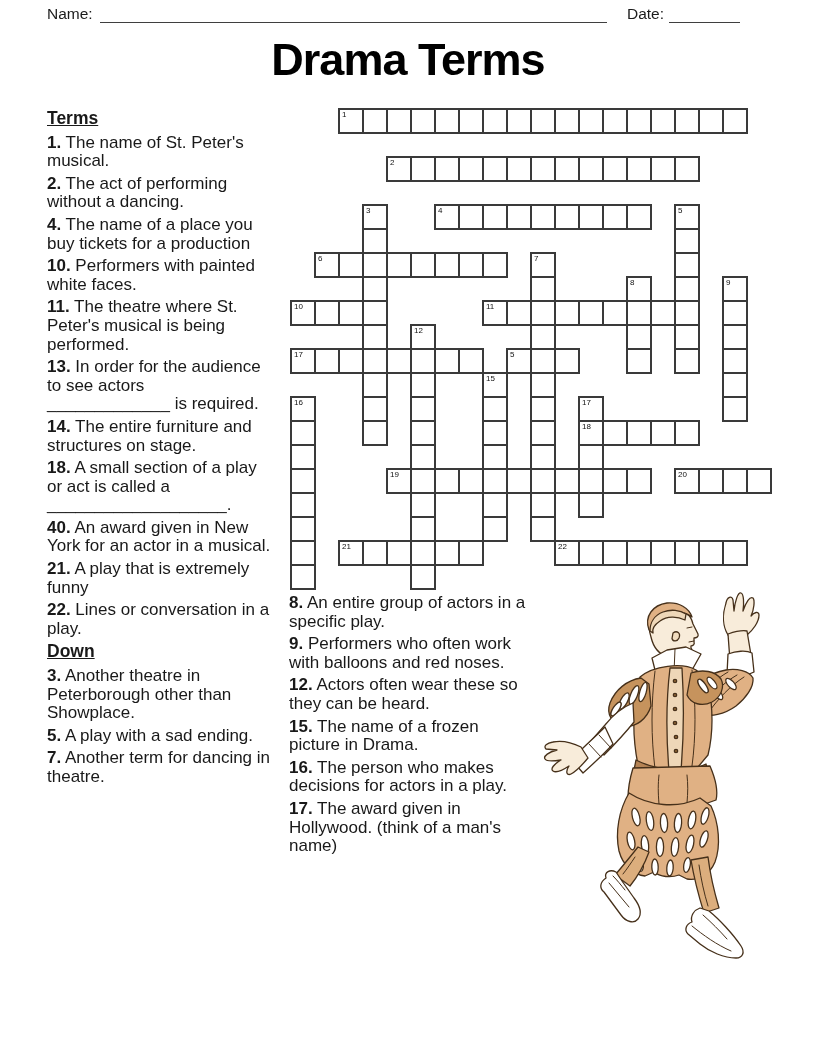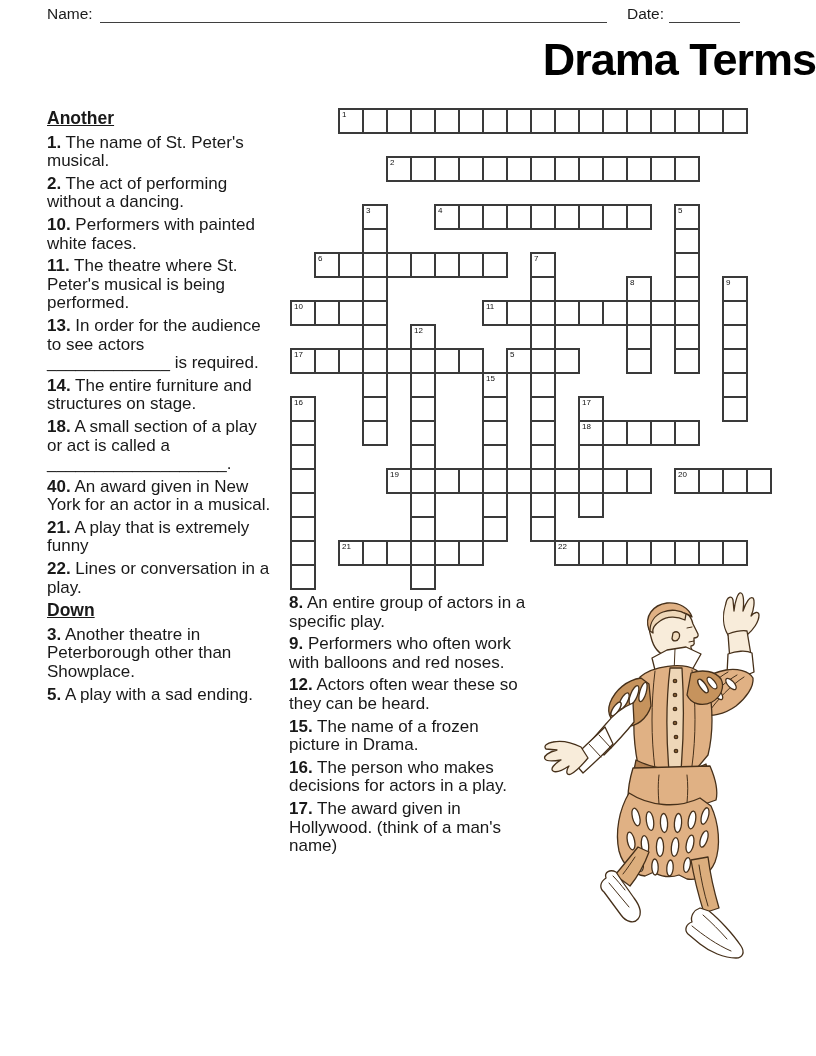--- a/index.html
+++ b/index.html
@@ -8,21 +8,21 @@
 
   
   .hdr-label{position:absolute;font-size:15.5px;color:#1c1c1c;}
   .name-label{left:47px;top:5px;}
   .date-label{left:627px;top:5px;}
   .write-line{position:absolute;height:18px;border-bottom:1.6px solid #3f3f3f;}
   .name-line{left:100px;top:4px;width:507px;}
   .date-line{left:669px;top:4px;width:71px;}
 
   
-  .title{position:absolute;left:0;top:34px;width:100%;text-align:right;
+  .title{position:absolute;left:0;top:34px;width:100%;text-align:center;
          font-size:45px;font-weight:bold;letter-spacing:-1px;color:#000;}
 
   
   .clue-col{position:absolute;font-size:17px;line-height:18.6px;color:#191919;}
   .clues-left{left:47px;top:109px;width:224px;}
   .clues-mid{left:289px;top:594px;width:240px;}
   .section-head{font-size:17.5px;font-weight:bold;text-decoration:underline;margin:0 0 6px 0;}
   .down-head{margin-top:2px;}
   .clue{margin:0 0 4px 0;}
   .cnum{font-weight:bold;}
@@ -251,37 +251,39 @@
       <div class="cell" style="left: 288px; top: 432px;"></div>
       <div class="cell" style="left: 312px; top: 432px;"></div>
       <div class="cell" style="left: 336px; top: 432px;"></div>
       <div class="cell" style="left: 360px; top: 432px;"></div>
       <div class="cell" style="left: 384px; top: 432px;"></div>
       <div class="cell" style="left: 408px; top: 432px;"></div>
       <div class="cell" style="left: 432px; top: 432px;"></div>
     </div>
 
   <div class="clue-col clues-left">
-    <div class="section-head">Another</div>
+    <div class="section-head">Terms</div>
     <div>
         <div class="clue"><b class="cnum">1.</b><span> The name of St. Peter's musical.</span></div>
         <div class="clue"><b class="cnum">2.</b><span> The act of performing without a dancing.</span></div>
+        <div class="clue"><b class="cnum">4.</b><span> The name of a place you buy tickets for a production</span></div>
         <div class="clue"><b class="cnum">10.</b><span> Performers with painted white faces.</span></div>
         <div class="clue"><b class="cnum">11.</b><span> The theatre where St. Peter's musical is being performed.</span></div>
         <div class="clue"><b class="cnum">13.</b><span> In order for the audience to see actors _____________ is required.</span></div>
         <div class="clue"><b class="cnum">14.</b><span> The entire furniture and structures on stage.</span></div>
         <div class="clue"><b class="cnum">18.</b><span> A small section of a play or act is called a ___________________.</span></div>
         <div class="clue"><b class="cnum">40.</b><span> An award given in New York for an actor in a musical.</span></div>
         <div class="clue"><b class="cnum">21.</b><span> A play that is extremely funny</span></div>
         <div class="clue"><b class="cnum">22.</b><span> Lines or conversation in a play.</span></div>
       </div>
     <div class="section-head down-head">Down</div>
     <div>
         <div class="clue"><b class="cnum">3.</b><span> Another theatre in Peterborough other than Showplace.</span></div>
         <div class="clue"><b class="cnum">5.</b><span> A play with a sad ending.</span></div>
+        <div class="clue"><b class="cnum">7.</b><span> Another term for dancing in theatre.</span></div>
       </div>
   </div>
 
   <div class="clue-col clues-mid">
     <div>
         <div class="clue"><b class="cnum">8.</b><span> An entire group of actors in a specific play.</span></div>
         <div class="clue"><b class="cnum">9.</b><span> Performers who often work with balloons and red noses.</span></div>
         <div class="clue"><b class="cnum">12.</b><span> Actors often wear these so they can be heard.</span></div>
         <div class="clue"><b class="cnum">15.</b><span> The name of a frozen picture in Drama.</span></div>
         <div class="clue"><b class="cnum">16.</b><span> The person who makes decisions for actors in a play.</span></div>

